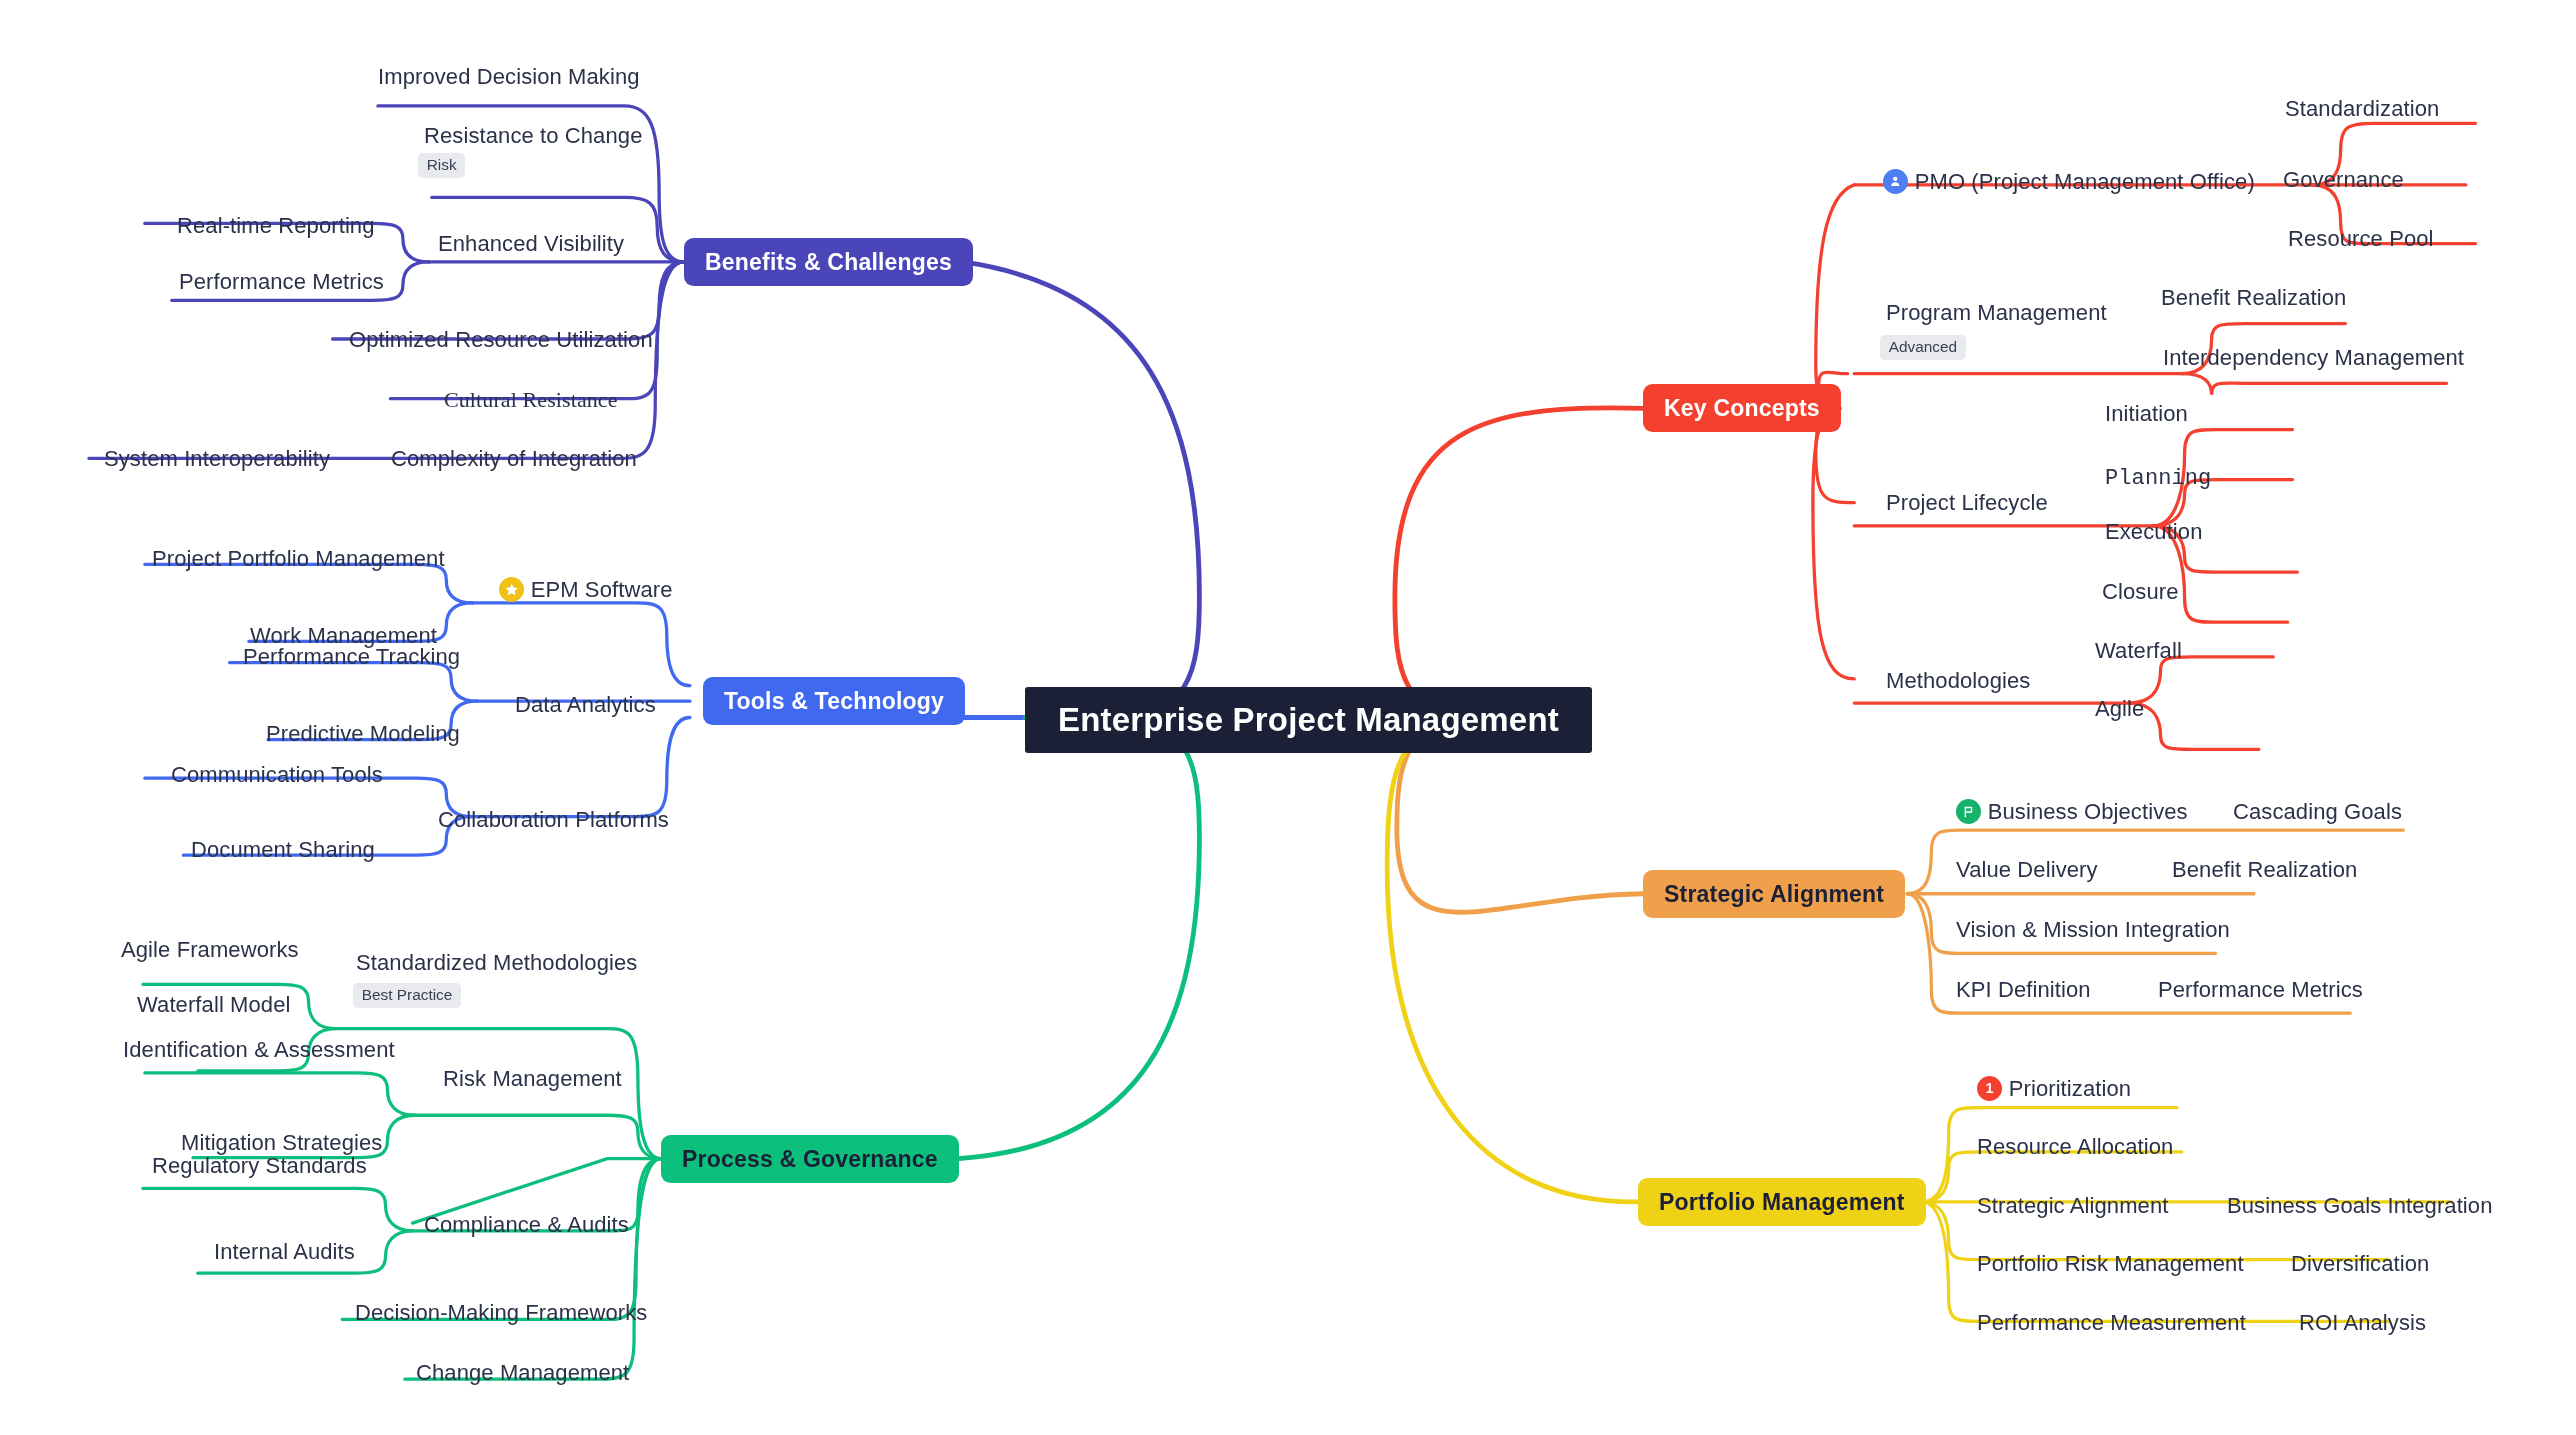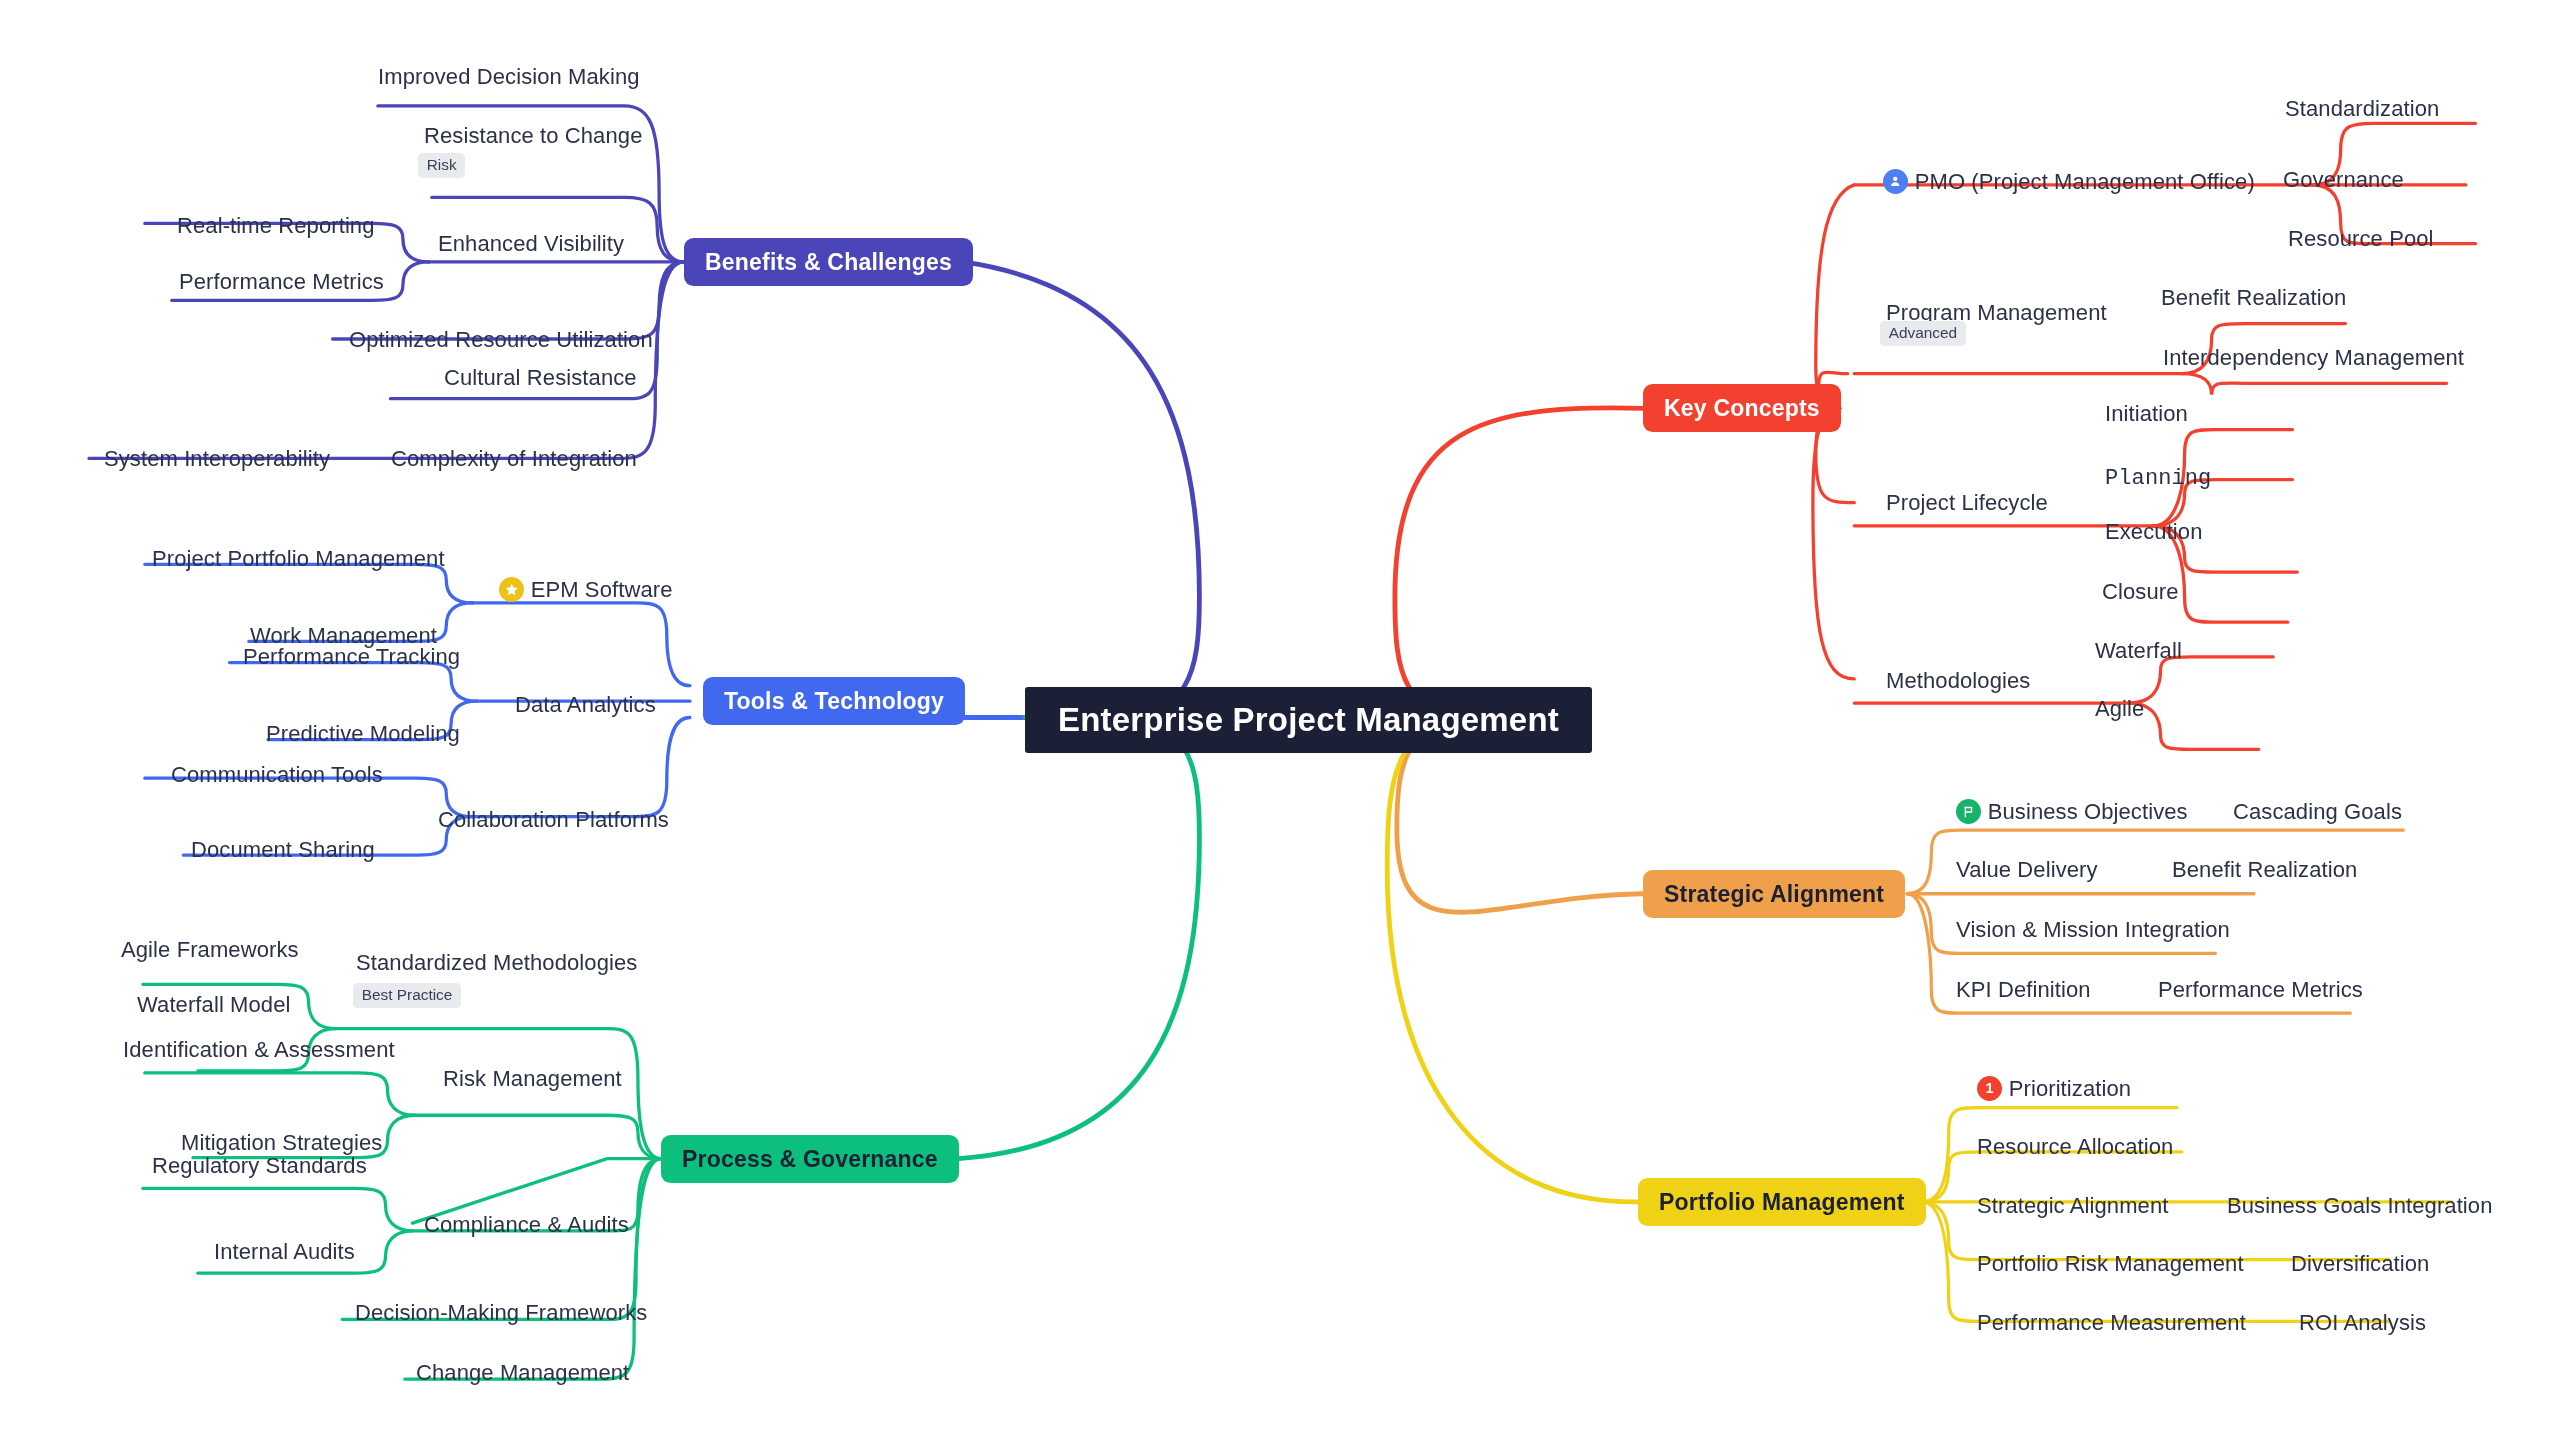--- a/index.html
+++ b/index.html
@@ -212,21 +212,21 @@
 
   <div class="node leaf" style="left:424px; top:125px;">Resistance to Change</div>
   <div class="tag" style="left:418px; top:153px;">Risk</div>
 
   <div class="node leaf" style="left:177px; top:215px;">Real-time Reporting</div>
   <div class="node leaf" style="left:438px; top:233px;">Enhanced Visibility</div>
   <div class="node leaf" style="left:179px; top:271px;">Performance Metrics</div>
 
   <div class="node leaf" style="left:349px; top:329px;">Optimized Resource Utilization</div>
 
-  <div class="node leaf" style="left:444px; top:367px;">Cultural Resistance</div>
+  <div class="node leaf" style="left:444px; top:389px;font-family:Liberation Serif, serif;">Cultural Resistance</div>
 
   <div class="node leaf" style="left:104px; top:448px;">System Interoperability</div>
   <div class="node leaf" style="left:391px; top:448px;">Complexity of Integration</div>
 
   <div class="node leaf" style="left:152px; top:548px;">Project Portfolio Management</div>
 
   <div class="node leaf" style="left:499px; top:577px;">
     <span class="badge" style="background:#efc116;">
       <svg width="15.4" height="15.4" viewBox="0 0 24 24" fill="#ffffff">
           <path d="M12 2.6l2.9 5.9 6.5.9-4.7 4.6 1.1 6.5-5.8-3-5.8 3 1.1-6.5L2.6 9.4l6.5-.9z"></path>
@@ -268,21 +268,21 @@
           <path d="M5.2 20c0-3.8 3.1-6.2 6.8-6.2S18.8 16.2 18.8 20z"></path>
         </svg>
     </span>
     <span>PMO (Project Management Office)</span>
   </div>
   <div class="node leaf" style="left:2285px; top:98px;">Standardization</div>
   <div class="node leaf" style="left:2283px; top:169px;">Governance</div>
   <div class="node leaf" style="left:2288px; top:228px;">Resource Pool</div>
 
   <div class="node leaf" style="left:1886px; top:302px;">Program Management</div>
-  <div class="tag" style="left:1880px; top:321px;">Advanced</div>
+  <div class="tag" style="left:1880px; top:335px;">Advanced</div>
   <div class="node leaf" style="left:2161px; top:287px;">Benefit Realization</div>
   <div class="node leaf" style="left:2163px; top:347px;">Interdependency Management</div>
 
   <div class="node leaf" style="left:1886px; top:492px;">Project Lifecycle</div>
   <div class="node leaf" style="left:2105px; top:403px;">Initiation</div>
   <div class="node leaf" style="left:2105px; top:468px;font-family:Liberation Mono, monospace;">Planning</div>
   <div class="node leaf" style="left:2105px; top:521px;">Execution</div>
   <div class="node leaf" style="left:2102px; top:581px;">Closure</div>
 
   <div class="node leaf" style="left:1886px; top:670px;">Methodologies</div>

